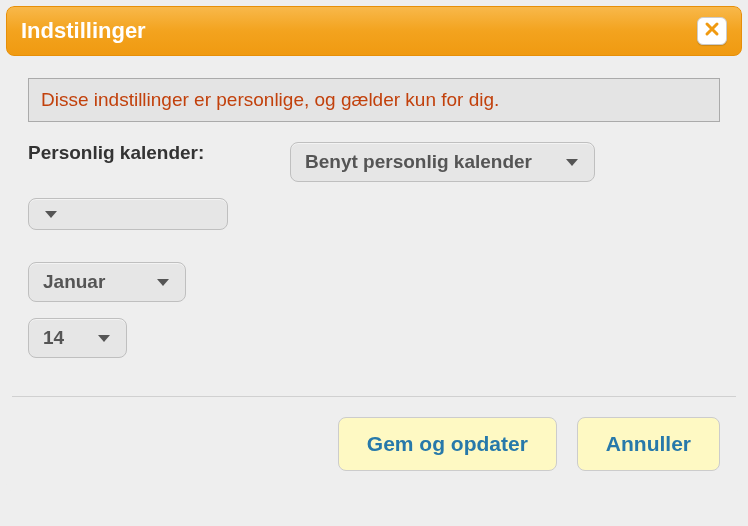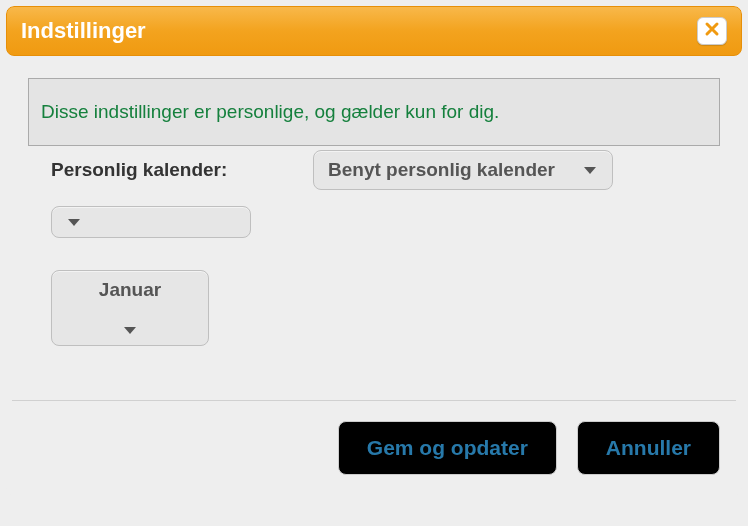--- a/index.html
+++ b/index.html
@@ -42,72 +42,71 @@
       cursor: pointer;
       box-shadow: 0 1px 1px rgba(0,0,0,0.15);
     }
     .close-btn svg { width: 16px; height: 16px; }
     .content {
       padding: 22px 22px 12px 22px;
     }
     .info-box {
       background: #e4e4e4;
       border: 1px solid #aaaaaa;
-      padding: 22px 12px;
-      color: #15803d;
+      padding: 10px 12px;
+      color: #c2410c;
       font-size: 19px;
-      margin-bottom: 4px;
+      margin-bottom: 20px;
     }
     .row {
       display: flex;
-      align-items: center;
+      align-items: flex-start;
       margin-bottom: 16px;
-      margin-left: 23px;
     }
     .row-label {
       width: 262px;
       color: #333333;
       font-size: 19px;
       font-weight: bold;
     }
     .select {
       display: inline-flex;
       align-items: center;
       justify-content: space-between;
       background: #e6e6e6;
       border: 1px solid #bfbfbf;
       border-radius: 8px;
       padding: 8px 14px;
       color: #555555;
       font-size: 19px;
       font-weight: bold;
       cursor: pointer;
-      gap: 22px;
+      gap: 32px;
       box-shadow: inset 0 1px 0 rgba(255,255,255,0.5);
     }
     .select .chev { flex-shrink: 0; }
     .select .chev svg { width: 16px; height: 14px; display: block; }
     .w1 { min-width: 300px; }
     .w2 { min-width: 200px; }
     .w3 { min-width: 100px; }
-    .w4 { min-width: 158px; flex-direction: column; }
+    .w4 { min-width: 158px; }
     .w5 { min-width: 78px; }
     .divider {
       border: none;
       border-top: 1px solid #d0d0d0;
       margin: 10px 6px 0 6px;
     }
     .button-bar {
       display: flex;
       justify-content: flex-end;
       gap: 20px;
       padding: 20px 22px 20px 22px;
     }
     .btn {
-      background: #000000;
+      background: #fef9c3;
       border: 1px solid #cccccc;
       border-radius: 8px;
       padding: 14px 28px;
       color: #2779aa;
       font-size: 21px;
       font-weight: bold;
       cursor: pointer;
       font-family: inherit;
     }
   </style>
@@ -161,20 +160,28 @@
         <span>Januar</span>
         <span class="chev">
             <svg viewBox="0 0 16 14">
               <path d="M2 4 L8 11 L14 4 Z" fill="#555"></path>
             </svg>
           </span>
       </div>
     </div>
 
     <div class="row">
+      <div class="select w5">
+        <span>14</span>
+        <span class="chev">
+            <svg viewBox="0 0 16 14">
+              <path d="M2 4 L8 11 L14 4 Z" fill="#555"></path>
+            </svg>
+          </span>
+      </div>
     </div>
 
   </div>
 
   <hr class="divider">
 
   <div class="button-bar">
     <button class="btn">Gem og opdater</button>
     <button class="btn">Annuller</button>
   </div>

